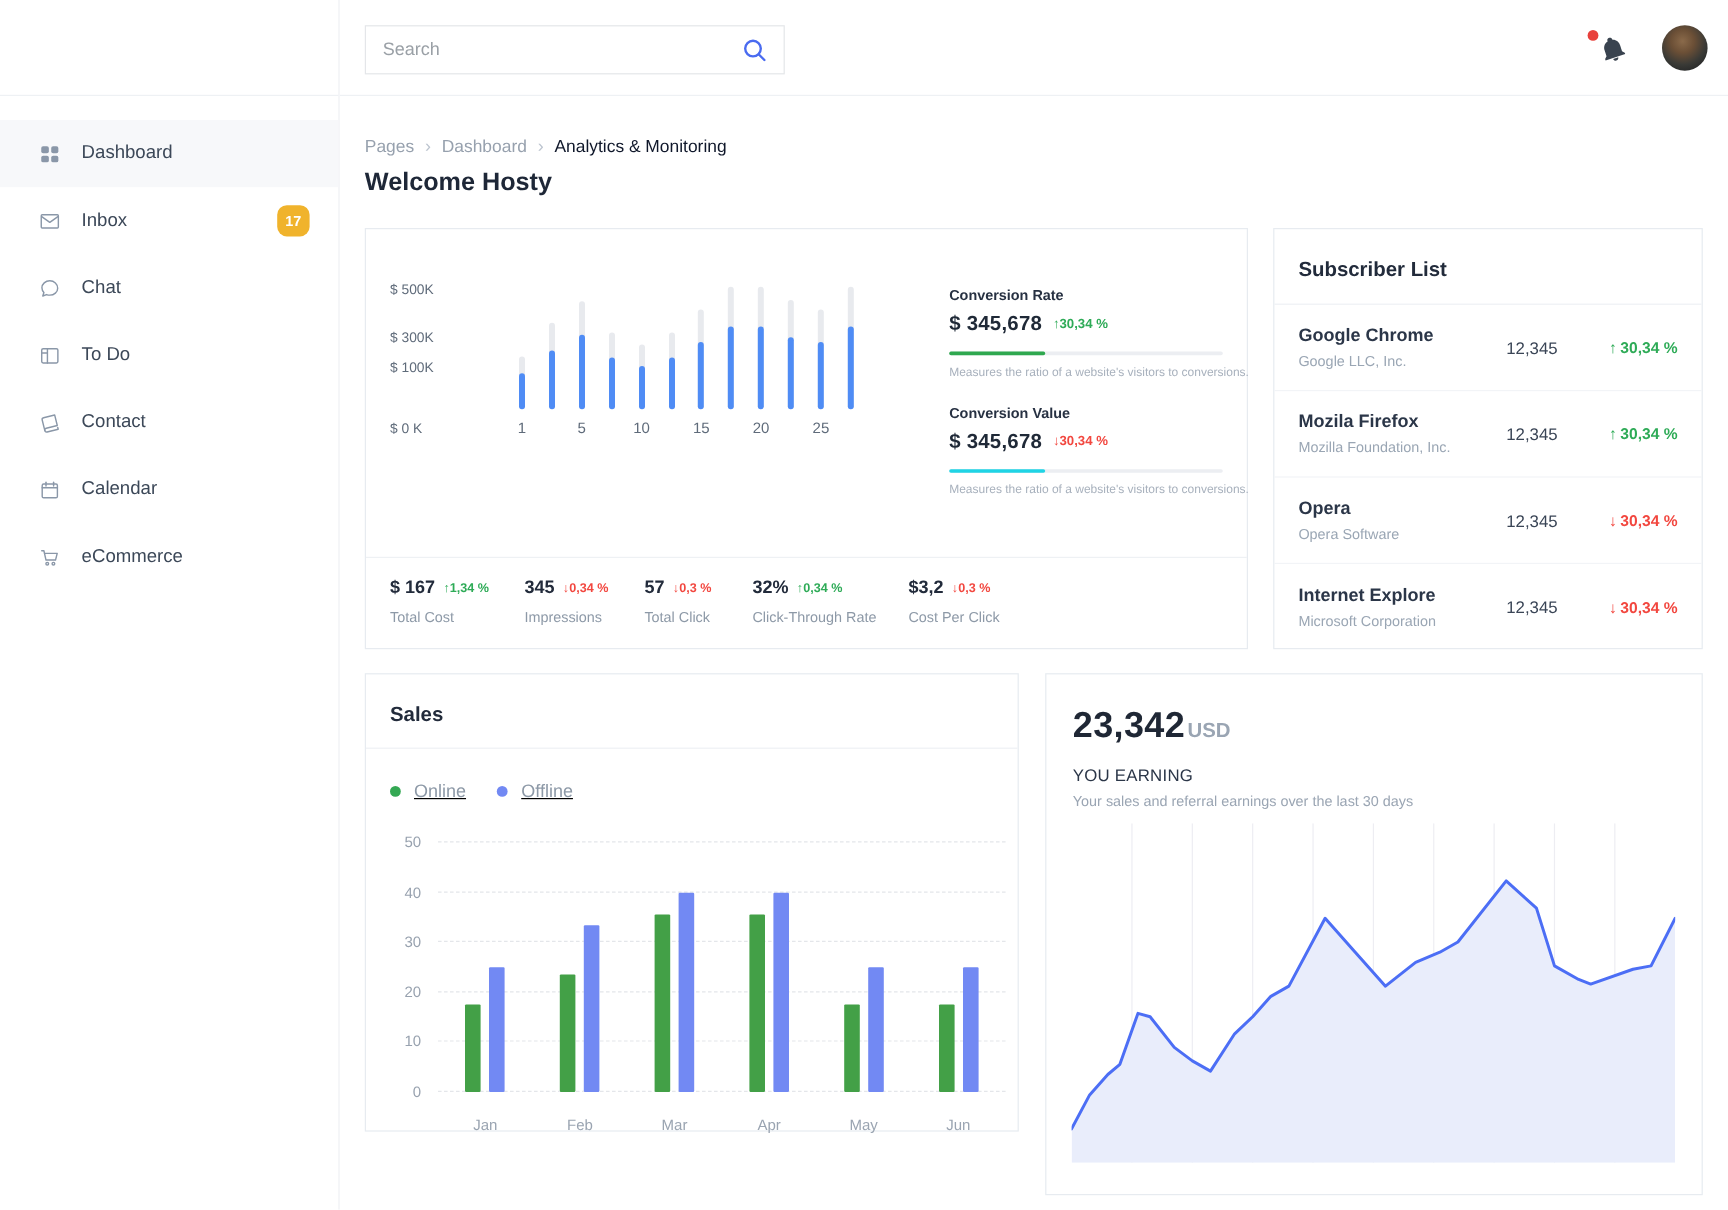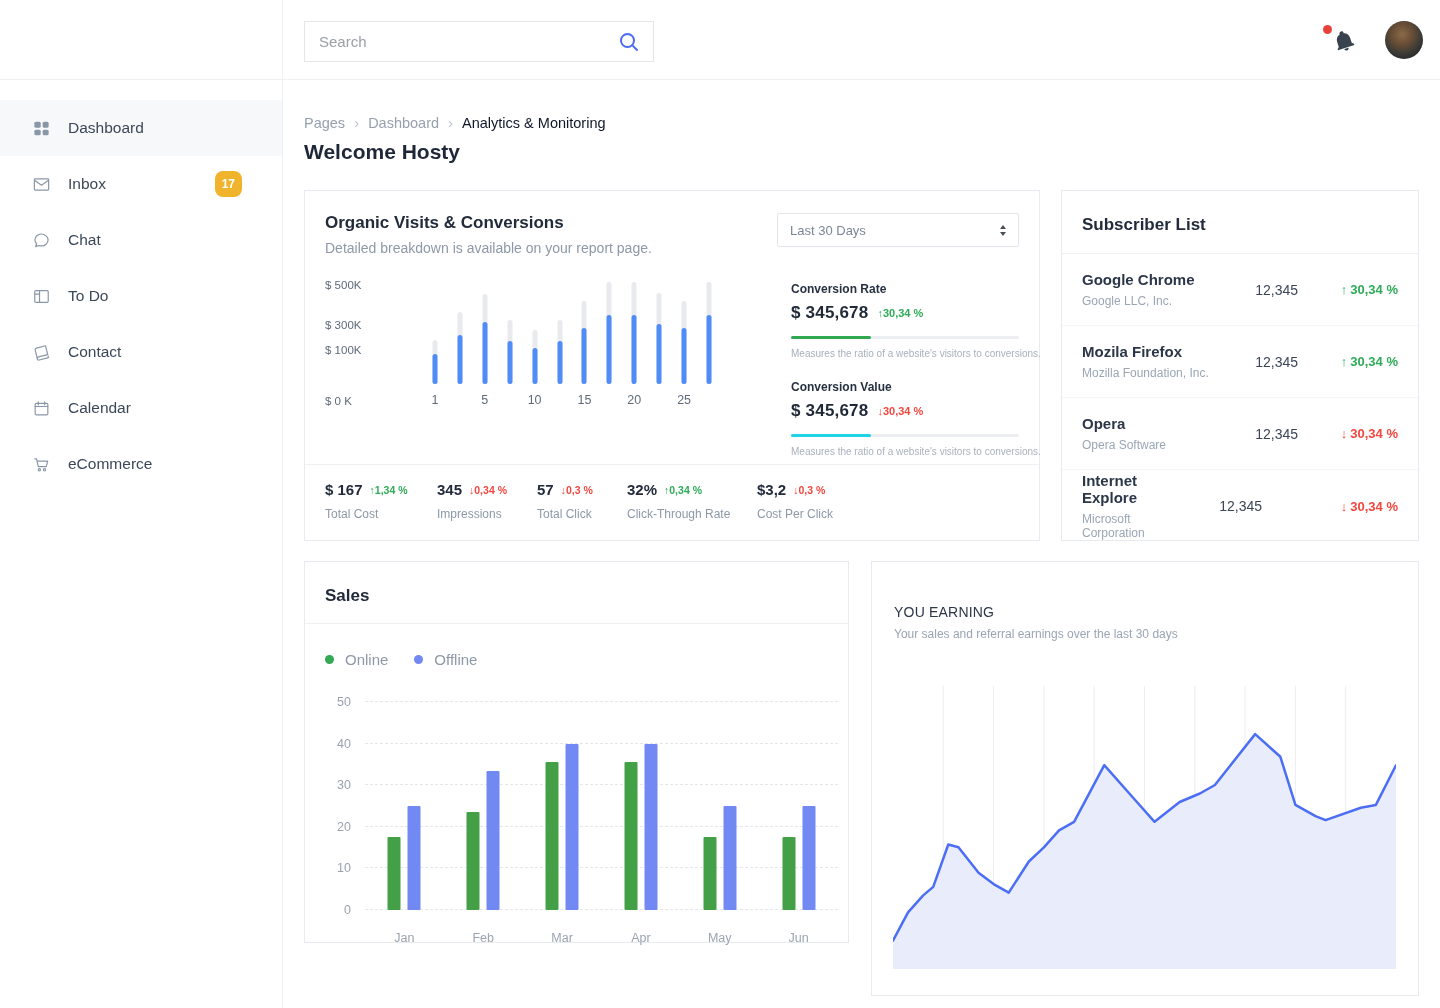--- a/index.html
+++ b/index.html
@@ -12,21 +12,21 @@
   .logo-area { height:80px; border-bottom:1px solid #eef1f4; }
   .nav { padding-top:20px; }
   .nav-item { position:relative; height:56px; display:flex; align-items:center;
               padding-left:32px; cursor:pointer; }
   .nav-item.active { background:#f7f8fa; }
   .nav-icon { width:19px; height:19px; display:flex; align-items:center; }
   .nav-icon svg { width:19px; height:19px; stroke:#8a97a8; fill:none;
                   stroke-width:1.5; stroke-linecap:round; stroke-linejoin:round; }
   .nav-icon svg.filled { fill:#8a97a8; stroke:none; }
   .nav-label { margin-left:17px; font-size:15.5px; color:#3c4858; }
-  .nav-badge { position:absolute; right:40px; top:50%; transform:translateY(-50%);
+  .nav-badge { position:absolute; right:24px; top:50%; transform:translateY(-50%);
                background:#f0b32c; color:#fff; font-size:12px; font-weight:bold;
                border-radius:8px; padding:6px 7px; min-width:26px; text-align:center; }
 
   
   .topbar { position:absolute; left:283px; right:0; top:0; height:80px;
             border-bottom:1px solid #eef1f4; background:#fff; }
   .search-box { position:absolute; left:21px; top:21px; width:350px; height:41px;
                 border:1px solid #e4e6e9; display:flex; align-items:center; background:#fff; }
   .search-input { flex:1; border:none; outline:none; padding:0 14px; font-size:15px;
                   color:#3c4858; font-family:inherit; background:transparent; }
@@ -92,33 +92,33 @@
   .stat-val { font-size:15px; font-weight:bold; color:#222b3b; display:flex; align-items:center; }
   .stat .delta { font-size:10.5px; margin-left:7px; }
   .stat-label { font-size:12px; color:#8d99a7; margin-top:9px; }
 
   
   .card-sub { width:358px; height:351px; }
   .sub-header { padding:24px 20px 18px; border-bottom:1px solid #eef1f4;
                 font-size:17px; font-weight:bold; color:#222b3b; }
   .sub-row { display:flex; align-items:center; padding:0 20px; height:72px;
              border-bottom:1px solid #f2f4f7; cursor:pointer; }
-  .sub-row:last-child { border-bottom:none;gap:36px; }
+  .sub-row:last-child { border-bottom:none; }
   .sub-info { flex:1; }
   .sub-name { font-size:15px; font-weight:bold; color:#2b3648; }
   .sub-co { font-size:12px; color:#9aa6b4; margin-top:6px; }
   .sub-count { font-size:14px; color:#3a4556; margin-right:20px; }
   .sub-trend { width:80px; text-align:right; font-size:13px; font-weight:bold; }
   .sub-trend .arr { font-weight:normal; margin-right:3px; }
 
   
   .card-sales { width:545px; height:382px; }
   .sales-header { padding:24px 20px 17px; border-bottom:1px solid #eef1f4;
                   font-size:17px; font-weight:bold; color:#222b3b; }
-  .legend { display:flex; align-items:center; margin:27px 0 0 20px; }
+  .legend { display:flex; align-items:center; margin:27px 0 0 20px;text-decoration:underline; }
   .dot { width:9px; height:9px; border-radius:50%; }
   .legend-label { font-size:15px; color:#8d99a7; margin:0 26px 0 11px; }
   .s-body { display:flex; margin-top:34px; padding:0 10px 0 20px; }
   .s-ylabels { position:relative; width:26px; height:208px; font-size:12.5px; color:#98a2af; }
   .s-ylabels span { position:absolute; right:0; }
   .s-plotwrap { flex:1; margin-left:14px; }
   .s-plot { position:relative; height:208px; }
   .sgrid { position:absolute; left:0; right:0; border-top:1px dashed #e4e6ea; }
   .sgroup { position:absolute; bottom:0; display:flex; align-items:flex-end; gap:7px;
             transform:translateX(-50%); }
@@ -251,33 +251,20 @@
     <span class="crumb">Dashboard</span>
     <span class="crumb-sep">›</span>
     <span class="crumb-current">Analytics &amp; Monitoring</span>
   </div>
 
   <div class="page-title">Welcome Hosty</div>
 
   <div class="row1">
 
     <div class="card card-organic">
-      <div class="o-header">
-        <div>
-          <div class="o-title">Organic Visits &amp; Conversions</div>
-          <div class="o-sub">Detailed breakdown is available on your report page.</div>
-        </div>
-        <div class="select">
-          <span>Last 30 Days</span>
-          <span class="updown">
-              <i class="u"></i>
-              <i class="d"></i>
-            </span>
-        </div>
-      </div>
 
       <div class="o-body">
         <div class="o-ylabels">
             <span style="bottom: 121px;">$ 500K</span>
             <span style="bottom: 81px;">$ 300K</span>
             <span style="bottom: 56px;">$ 100K</span>
             <span style="bottom: 5px;">$ 0 K</span>
           </div>
         <div class="o-plotwrap">
           <div class="o-plot">
@@ -494,20 +481,24 @@
               <span style="left: 41.6667%;">Mar</span>
               <span style="left: 58.3333%;">Apr</span>
               <span style="left: 75%;">May</span>
               <span style="left: 91.6667%;">Jun</span>
             </div>
         </div>
       </div>
     </div>
 
     <div class="card card-earn">
+      <div class="e-amount-row">
+        <span class="e-amount">23,342</span>
+        <span class="e-cur">USD</span>
+      </div>
       <div class="e-heading">YOU EARNING</div>
       <div class="e-caption">Your sales and referral earnings over the last 30 days</div>
       <div class="e-chart">
         <svg viewBox="0 0 505 283" preserveAspectRatio="none">
             <line x1="50.5" y1="0" x2="50.5" y2="283" stroke="#ededf2" stroke-width="1"></line>
             <line x1="101.0" y1="0" x2="101.0" y2="283" stroke="#ededf2" stroke-width="1"></line>
             <line x1="151.5" y1="0" x2="151.5" y2="283" stroke="#ededf2" stroke-width="1"></line>
             <line x1="202.0" y1="0" x2="202.0" y2="283" stroke="#ededf2" stroke-width="1"></line>
             <line x1="252.5" y1="0" x2="252.5" y2="283" stroke="#ededf2" stroke-width="1"></line>
             <line x1="303.0" y1="0" x2="303.0" y2="283" stroke="#ededf2" stroke-width="1"></line>

